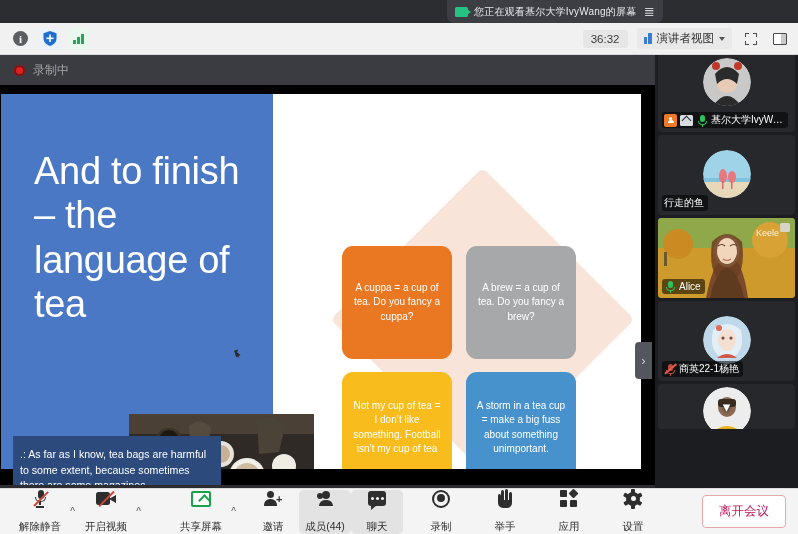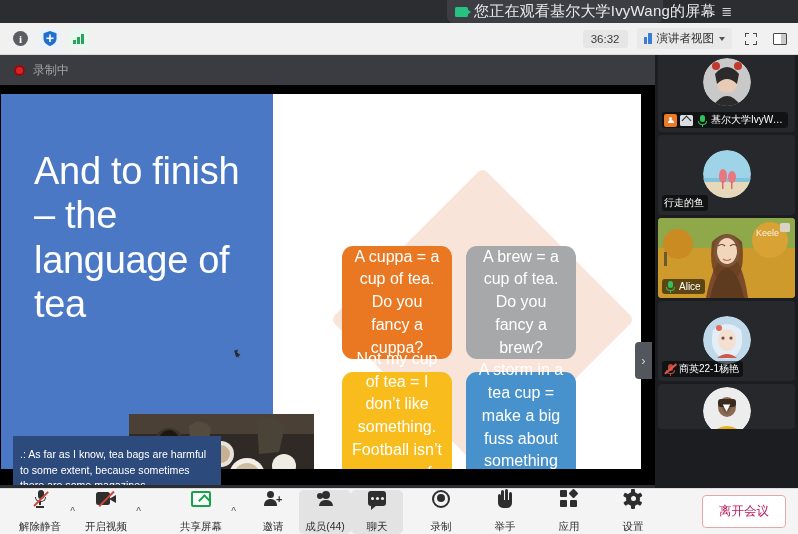--- a/index.html
+++ b/index.html
@@ -19,21 +19,21 @@
     z-index: 40;
   }
   .pill-screen-ico {
     width: 13px; height: 10px; background: #26c281; border-radius: 1.5px;
     position: relative; flex: 0 0 auto;
   }
   .pill-screen-ico:after{
     content:""; position:absolute; right:-3px; top:2px;
     border-left:4px solid #26c281; border-top:3px solid transparent; border-bottom:3px solid transparent;
   }
-  .pill-text { color: #e9eaec; font-size: 15px; white-space: nowrap; letter-spacing: .2px; }
+  .pill-text { color: #e9eaec; font-size: 10px; white-space: nowrap; letter-spacing: .2px; }
   .pill-menu { margin-left: auto; color: #cfd1d4; font-size: 13px; line-height: 1; }
 
   
   .toolbar {
     position: absolute; left: 0; top: 23px; width: 798px; height: 32px;
     background: #f1f1f1; border-bottom: 1px solid #d8d8d8;
     display: flex; align-items: center; z-index: 30;
   }
   .tb-left { display: flex; align-items: center; gap: 8px; padding-left: 10px; }
   .tb-btn {
@@ -108,21 +108,21 @@
     clip-path: polygon(0 0,100% 75%,45% 78%,62% 100%,35% 100%,22% 80%,0 100%);}
 
   
   .diamond {
     position: absolute; left: 374px; top: 118px; width: 215px; height: 215px;
     background: #f8dfd4; transform: rotate(45deg); border-radius: 6px; opacity: .85;
   }
   .boxes { position: absolute; left: 341px; top: 152px; width: 240px; height: 237px; }
   .sbox {
     position: absolute; width: 110px; border-radius: 11px;
-    color: #ffffff; font-size: 16px; line-height: 1.42; text-align: center;
+    color: #ffffff; font-size: 10px; line-height: 1.42; text-align: center;
     display: flex; align-items: center; justify-content: center; padding: 8px 9px;
   }
   .sbox.b1 { left: 0;   top: 0;   height: 113px; background: #ea7822; }
   .sbox.b2 { left: 124px; top: 0;  height: 113px; background: #a7a8aa; }
   .sbox.b3 { left: 0;   top: 126px; height: 111px; background: #f8bc1c; }
   .sbox.b4 { left: 124px; top: 126px; height: 111px; background: #4792cd; }
 
   
   .photo {
     position: absolute; left: 128px; top: 320px; width: 185px; height: 130px;

